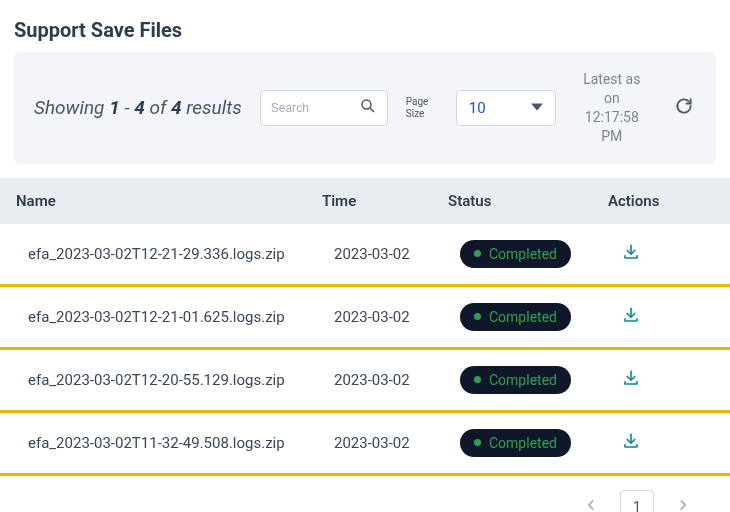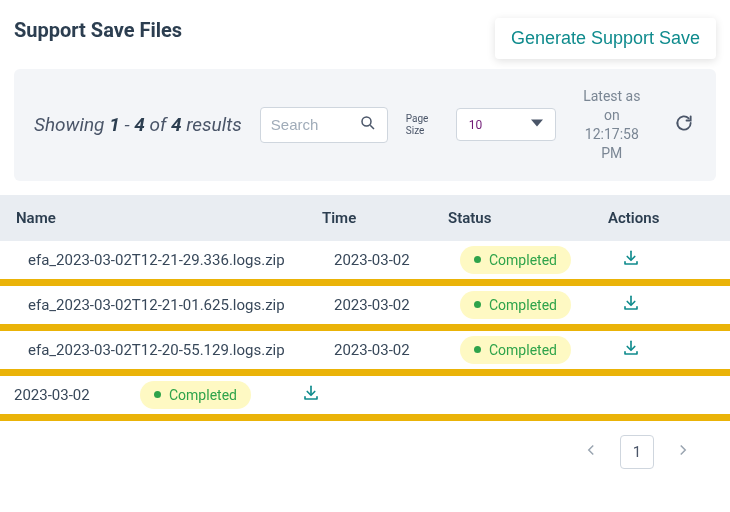--- a/index.html
+++ b/index.html
@@ -54,21 +54,21 @@
     align-items: center;
     border: 1px solid #cfd6de;
     border-radius: 4px;
     background: #fff;
     padding: 6px 10px;
     width: 130px;
   }
   .search-wrap input {
     border: none;
     outline: none;
-    font-size: 15px;
+    font-size: 12px;
     width: 88px;
     color: #c2410c;
     background: transparent;
   }
   .search-wrap input::placeholder { color: #a0acb9; }
   .search-icon svg { width: 18px; height: 18px; stroke: #4a5568; }
   .pagesize-group {
     display: flex;
     align-items: center;
     gap: 10px;
@@ -82,22 +82,22 @@
   .pagesize-select {
     display: flex;
     align-items: center;
     justify-content: space-between;
     border: 1px solid #cfd6de;
     border-radius: 4px;
     background: #fff;
     padding: 8px 12px;
     width: 100px;
     cursor: pointer;
-    font-size: 12px;
-    color: #701a75;
+    font-size: 15px;
+    color: #1d4ed8;
   }
   .chev-down svg { width: 12px; height: 12px; fill: #4a5568; }
   .latest-group {
     margin-left: auto;
     display: flex;
     align-items: center;
     gap: 20px;
   }
   .latest-text {
     color: #7a8694;
@@ -124,29 +124,29 @@
   }
   .th, .td { font-size: 15px; }
   .th { font-weight: 600; color: #2c3e50; }
   .col-name { width: 320px; padding-left: 14px; }
   .col-time { width: 110px; }
   .col-status { width: 160px; margin-left: 16px; }
   .col-actions { flex: 1; }
   .tbody .row {
     display: flex;
     align-items: center;
-    padding: 5px 14px;
-    border-bottom: 7px solid #eab308;
+    padding: 16px 14px;
+    border-bottom: 3px solid #eab308;
   }
   .td { color: #38485a; }
   .badge {
     display: inline-flex;
     align-items: center;
     gap: 8px;
-    background: #fef9c3;
+    background: #0f172a;
     border-radius: 16px;
     padding: 6px 14px;
     font-size: 14px;
     color: #2ea34a;
     text-align: center;
   }
   .dot {
     width: 7px; height: 7px; border-radius: 50%;
     background: #2ea34a;
   }
@@ -184,21 +184,20 @@
     font-size: 15px;
     color: #4a5568;
     cursor: pointer;
   }
 </style>
 </head>
 <body>
 
 <div class="header">
   <h1 class="page-title">Support Save Files</h1>
-  <button class="generate-btn">Generate Support Save</button>
 </div>
 
 <div class="toolbar">
   <span class="showing-text">
     <span>Showing </span><b>1</b><span> - </span><b>4</b><span> of </span><b>4</b><span> results</span>
   </span>
 
   <div class="search-wrap">
     <input type="text" placeholder="Search" style="">
     <span class="search-icon">
@@ -278,20 +277,21 @@
             <span class="dot"></span>
             <span>Completed</span>
           </span></div>
         <div class="td col-actions"><button class="dl-btn"><span><svg viewBox="0 0 24 24" stroke-width="2.2" stroke-linecap="round" stroke-linejoin="round">
                 <path d="M12 3 L12 14"></path>
                 <polyline points="7,10 12,15 17,10"></polyline>
                 <path d="M4 17 L4 20 L20 20 L20 17"></path>
               </svg></span></button></div>
       </div>
       <div class="row">
+        <div class="td col-name">efa_2023-03-02T11-32-49.508.logs.zip</div>
         <div class="td col-time">2023-03-02</div>
         <div class="td col-status"><span class="badge">
             <span class="dot"></span>
             <span>Completed</span>
           </span></div>
         <div class="td col-actions"><button class="dl-btn"><span><svg viewBox="0 0 24 24" stroke-width="2.2" stroke-linecap="round" stroke-linejoin="round">
                 <path d="M12 3 L12 14"></path>
                 <polyline points="7,10 12,15 17,10"></polyline>
                 <path d="M4 17 L4 20 L20 20 L20 17"></path>
               </svg></span></button></div>

